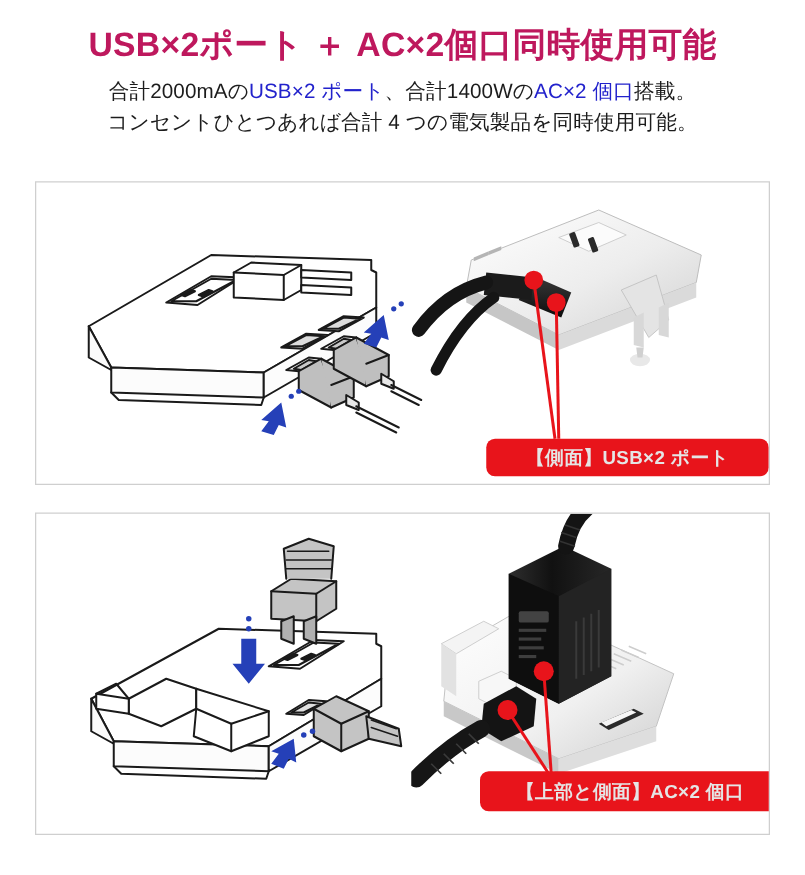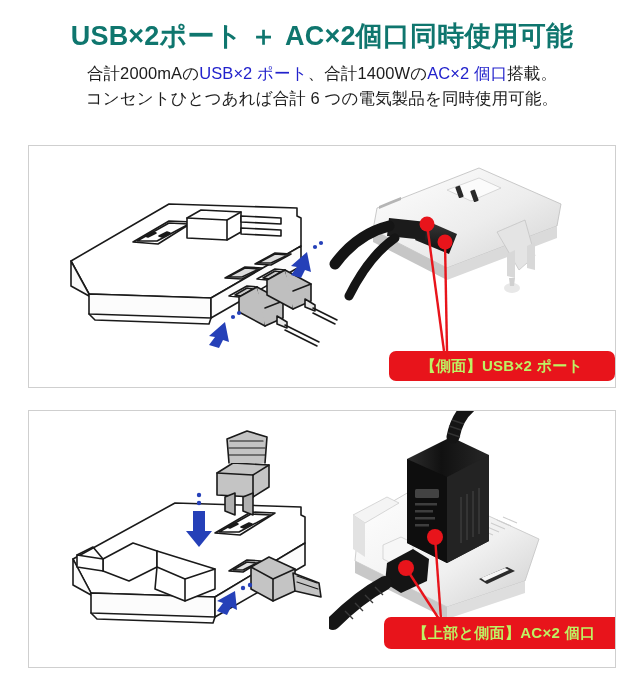--- a/index.html
+++ b/index.html
@@ -18,21 +18,21 @@
   }
 
   
   .header {
     padding: 22px 0 0 0;
     text-align: center;
   }
   .main-title {
     font-size: 27px;
     font-weight: bold;
-    color: #0f766e;
+    color: #be185d;
     letter-spacing: 0.2px;
     line-height: 1.1;
     margin: 0;
     white-space: nowrap;
   }
   .subtitle-block {
     margin-top: 9px;
   }
   .sub-line {
     font-size: 16.5px;
@@ -75,21 +75,21 @@
     top: 0;
     width: 288px;
     height: 100%;
   }
   .fig-left svg, .fig-right svg { display: block; }
 
   
   .callout {
     position: absolute;
     background: #e8141b;
-    color: #bef264;
+    color: #e5e5e5;
     border-radius: 7px;
     font-size: 15px;
     font-weight: bold;
     letter-spacing: 0.3px;
     text-align: center;
     white-space: nowrap;
     box-sizing: border-box;
     display: flex;
     align-items: center;
     justify-content: center;
@@ -110,21 +110,21 @@
 </head>
 <body>
 
 <div class="header">
   <div class="main-title">USB×2ポート ＋ AC×2個口同時使用可能</div>
 
   <div class="subtitle-block">
     <div class="sub-line">
       <span>合計2000mAの</span><span class="accent-blue">USB×2 ポート</span><span>、合計1400Wの</span><span class="accent-blue">AC×2 個口</span><span>搭載。</span>
     </div>
-    <div class="sub-line">コンセントひとつあれば合計 6 つの電気製品を同時使用可能。</div>
+    <div class="sub-line">コンセントひとつあれば合計 4 つの電気製品を同時使用可能。</div>
   </div>
 </div>
 
 <div class="panel" id="panel-1">
   <div class="panel-inner">
 
     <div class="fig-left">
       <svg width="310" height="241" viewBox="0 0 310 241" xmlns="http://www.w3.org/2000/svg">
         <g fill="none" stroke="#1a1a1a" stroke-width="1.6" stroke-linejoin="round" stroke-linecap="round">
 

